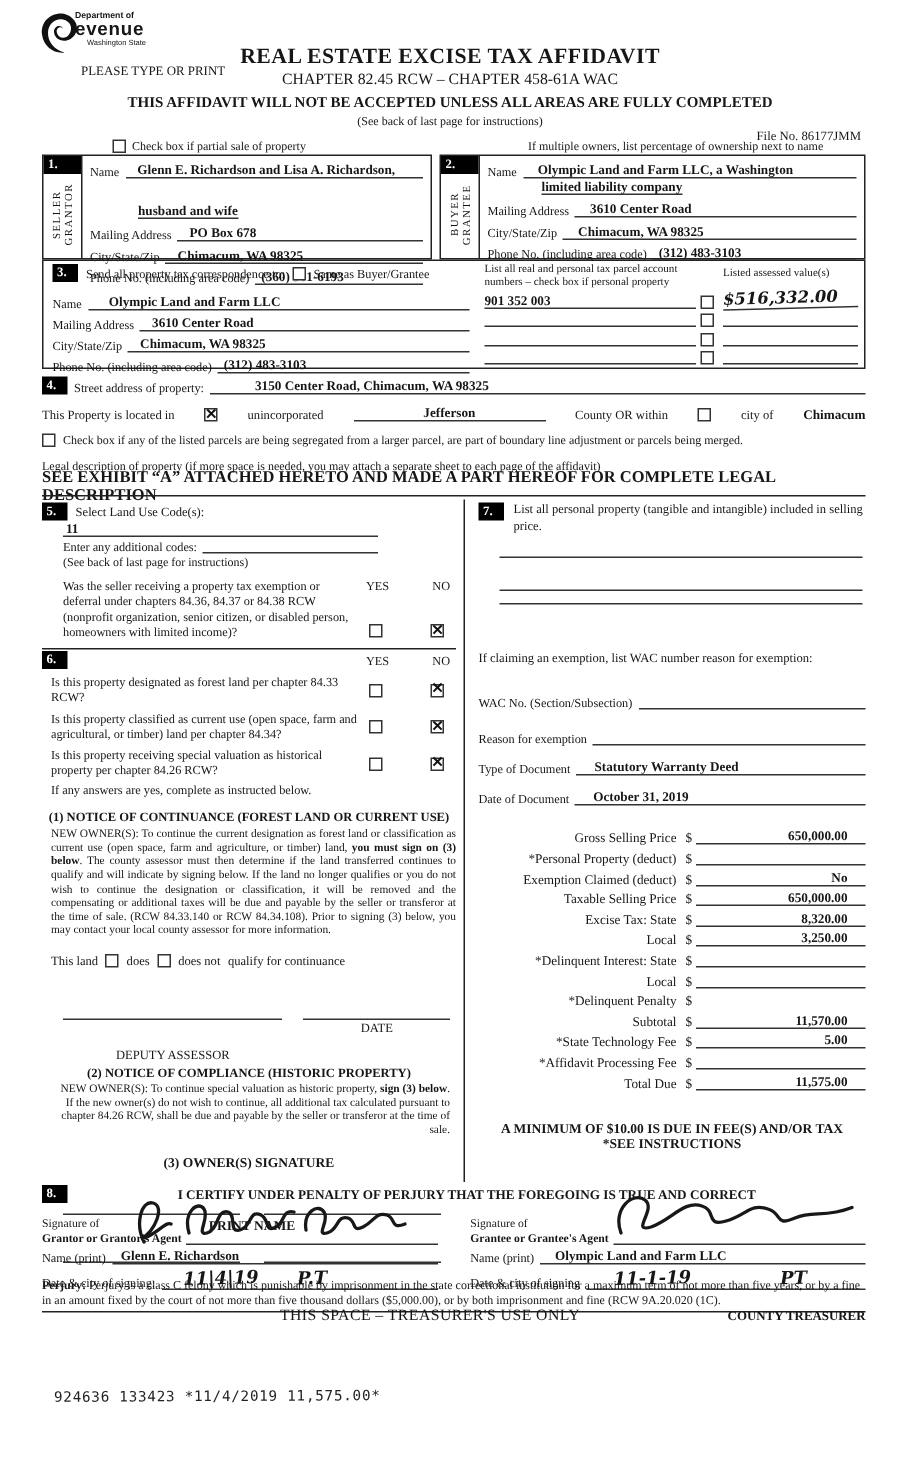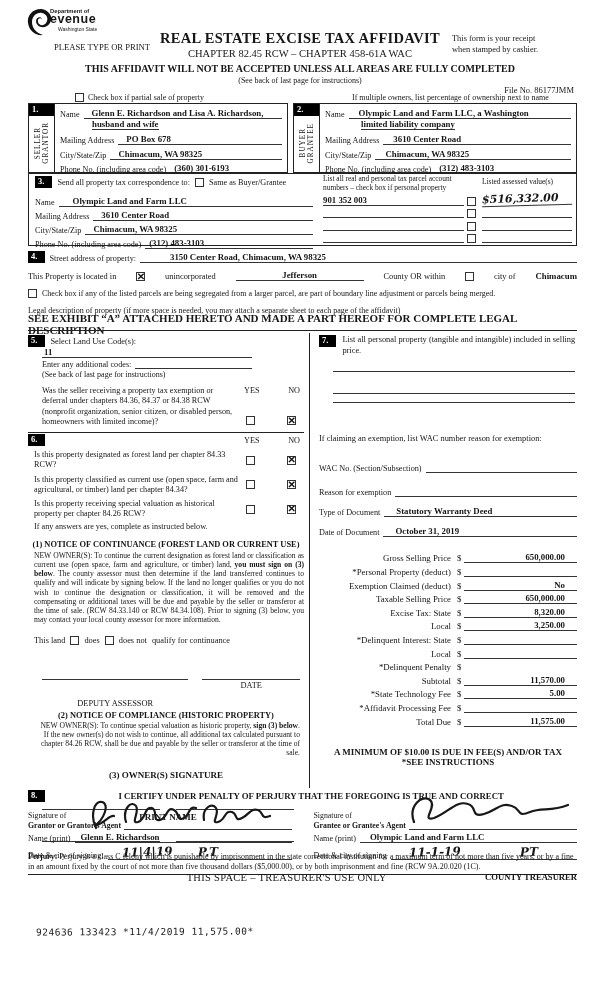--- a/index.html
+++ b/index.html
@@ -99,24 +99,20 @@
       </div>
     </div>
   </div>
   <div class="abs" style="left:54px; top:42px; font-size:8.6px;">PLEASE TYPE OR PRINT</div>
 
   <div class="abs ctr" style="left:140px; top:30px; width:320px;">
     <div class="title">REAL ESTATE EXCISE TAX AFFIDAVIT</div>
     <div class="subtitle">CHAPTER 82.45 RCW – CHAPTER 458-61A WAC</div>
   </div>
 
-  <div class="abs" style="left:452px; top:34px; width:125px; font-size:8.4px; line-height:1.3;">
-    <div>This form is your receipt</div>
-    <div>when stamped by cashier.</div>
-  </div>
 
   <div class="abs ctr warn" style="left:0; top:63px; width:600px;">THIS AFFIDAVIT WILL NOT BE ACCEPTED UNLESS ALL AREAS ARE FULLY COMPLETED</div>
   <div class="abs ctr" style="left:0; top:76px; width:600px; font-size:8px;">(See back of last page for instructions)</div>
   <div class="abs" style="top:85px; right:26px; font-size:8.5px;">File No. 86177JMM</div>
 
   <div class="abs" style="left:75px; top:93px; display:flex; align-items:center; gap:4px; font-size:8px;">
     <span class="cb"></span>
     <span>Check box if partial sale of property</span>
   </div>
   <div class="abs" style="left:352px; top:93px; font-size:8px;">If multiple owners, list percentage of ownership next to name</div>
@@ -129,21 +125,21 @@
         <div class="vwrap">
           <span class="vlabel">SELLER</span>
           <span class="vlabel">GRANTOR</span>
         </div>
       </div>
       <div class="pfields">
         <div class="frow">
           <span class="lbl">Name</span>
           <span class="fill val" style="padding-left:8px;">Glenn E. Richardson and Lisa A. Richardson,</span>
         </div>
-        <div class="frow" style="margin-top:0;">
+        <div class="frow" style="margin-top:16px;">
           <span style="width:28px;"></span>
           <span class="ul val">husband and wife</span>
         </div>
         <div class="frow" style="margin-top:4px;">
           <span class="lbl">Mailing Address</span>
           <span class="fill val" style="padding-left:8px;">PO Box 678</span>
         </div>
         <div class="frow" style="margin-top:4px;">
           <span class="lbl">City/State/Zip</span>
           <span class="fill val" style="padding-left:8px;">Chimacum, WA 98325</span>

